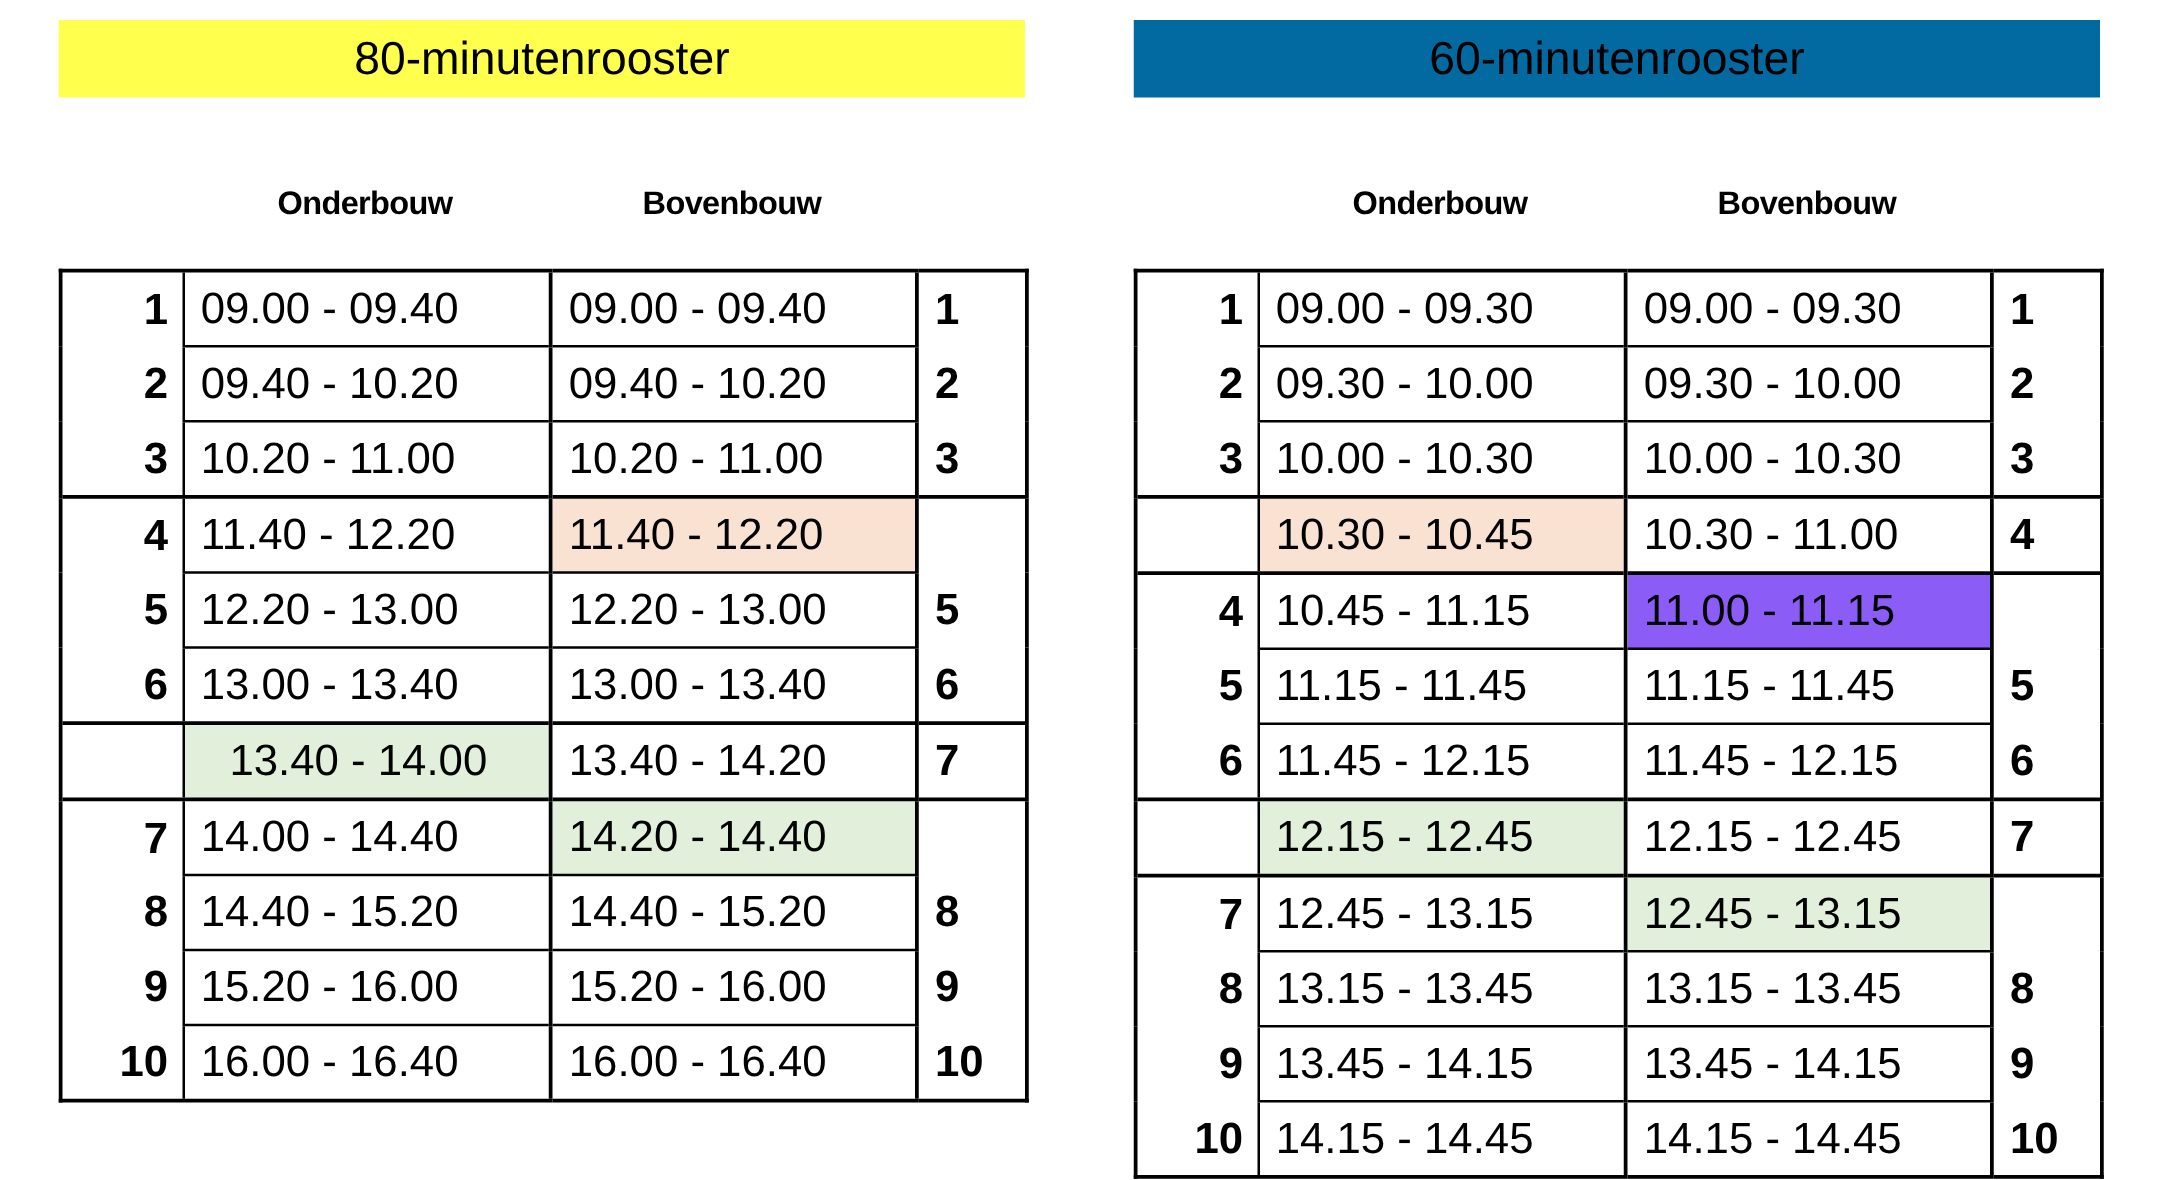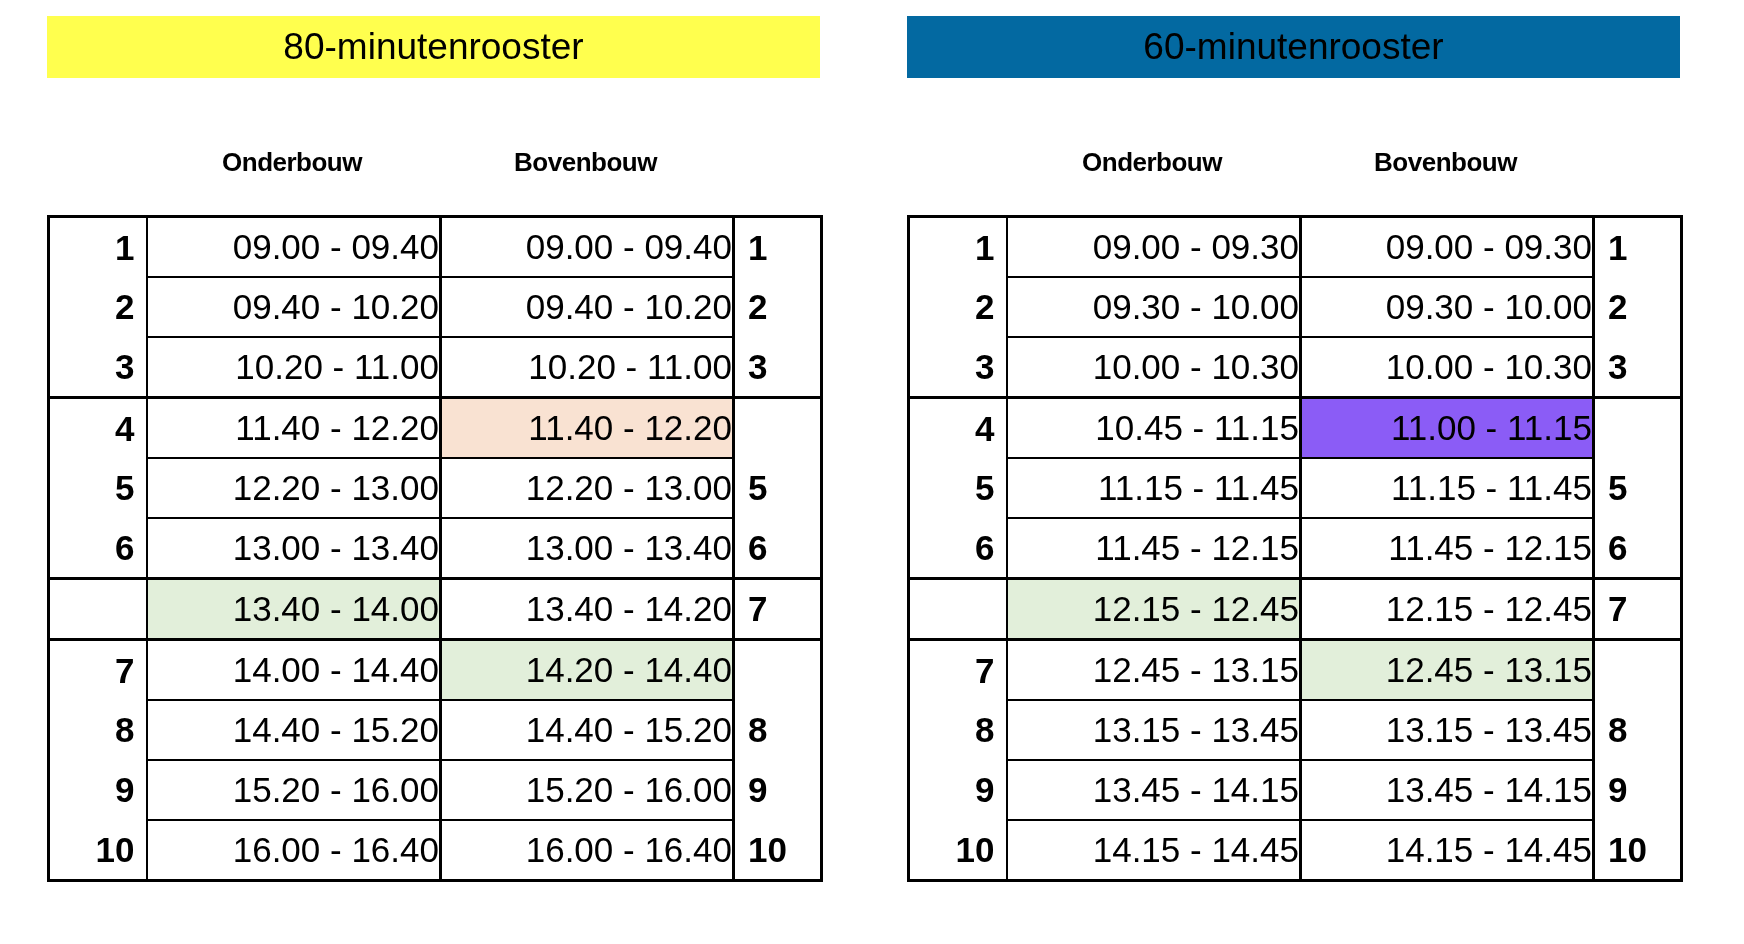--- a/index.html
+++ b/index.html
@@ -69,21 +69,21 @@
   td {
     height: 58px;
     font-size: 35px;
     vertical-align: middle;
     overflow: hidden;
     white-space: nowrap;
   }
   td.t {
     border: 2px solid #000;
     padding: 0 0 0 13px;
-    text-align: right;
+    text-align: left;
   }
   td.bb { border-left: 3px solid #000; }
   td.nl {
     border: none;
     border-left: 3px solid #000;
     border-right: 2px solid #000;
     text-align: right;
     padding: 0 11px 0 0;
     font-weight: bold;
   }
@@ -216,20 +216,26 @@
           <td class="t bb">09.30 - 10.00</td>
           <td class="nr">2</td>
         </tr>
         <tr>
           <td class="nl">3</td>
           <td class="t ob">10.00 - 10.30</td>
           <td class="t bb">10.00 - 10.30</td>
           <td class="nr">3</td>
         </tr>
         <tr class="gs">
+          <td class="nl"></td>
+          <td class="t ob" style="background: rgb(249, 226, 210);">10.30 - 10.45</td>
+          <td class="t bb">10.30 - 11.00</td>
+          <td class="nr">4</td>
+        </tr>
+        <tr class="gs">
           <td class="nl">4</td>
           <td class="t ob">10.45 - 11.15</td>
           <td class="t bb" style="background: #8b5cf6;">11.00 - 11.15</td>
           <td class="nr"></td>
         </tr>
         <tr>
           <td class="nl">5</td>
           <td class="t ob">11.15 - 11.45</td>
           <td class="t bb">11.15 - 11.45</td>
           <td class="nr">5</td>

